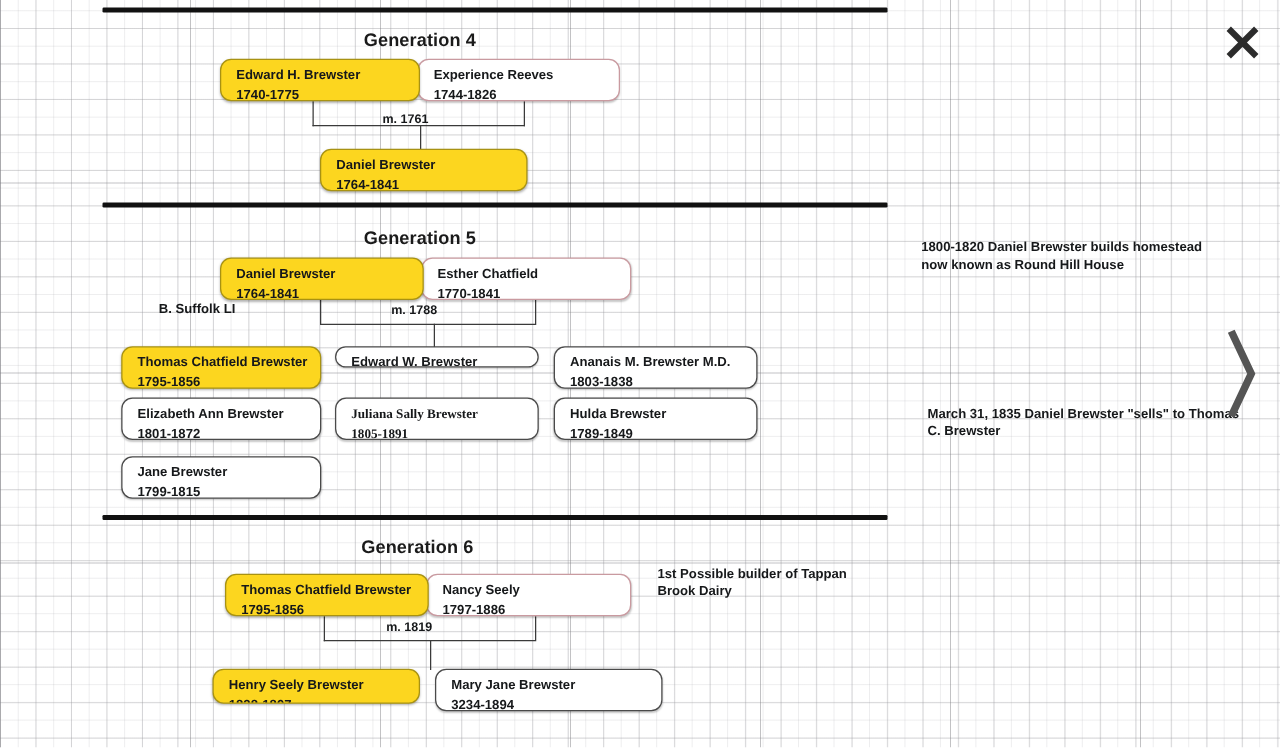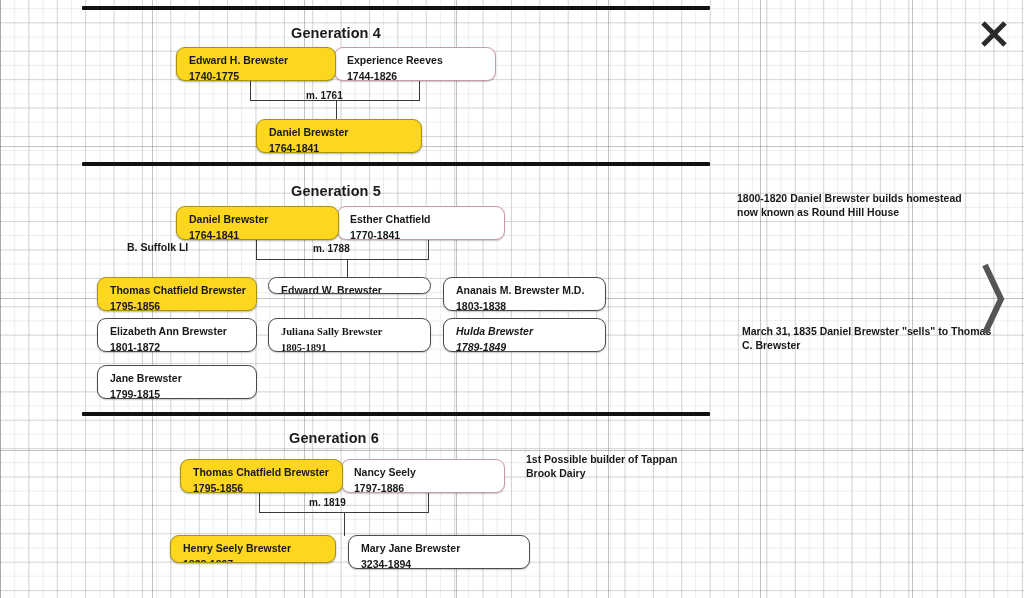--- a/index.html
+++ b/index.html
@@ -219,21 +219,21 @@
   </div>
 
   <div class="person" style="left:97px; top:318px; width:160px; height:34px;">
     <span class="nm">Elizabeth Ann Brewster</span>
     <span class="dt">1801-1872</span>
   </div>
   <div class="person" style="left:268px; top:318px; width:163px; height:34px;font-family:Liberation Serif, serif;">
     <span class="nm">Juliana Sally Brewster</span>
     <span class="dt">1805-1891</span>
   </div>
-  <div class="person" style="left:443px; top:318px; width:163px; height:34px;font-style:italic;">
+  <div class="person" style="left:443px; top:318px; width:163px; height:34px;">
     <span class="nm">Hulda Brewster</span>
     <span class="dt">1789-1849</span>
   </div>
 
   <div class="person" style="left:97px; top:365px; width:160px; height:34px;">
     <span class="nm">Jane Brewster</span>
     <span class="dt">1799-1815</span>
   </div>
 
   <div class="note" style="left:737px; top:191px; width:260px;">1800-1820 Daniel Brewster builds homestead

